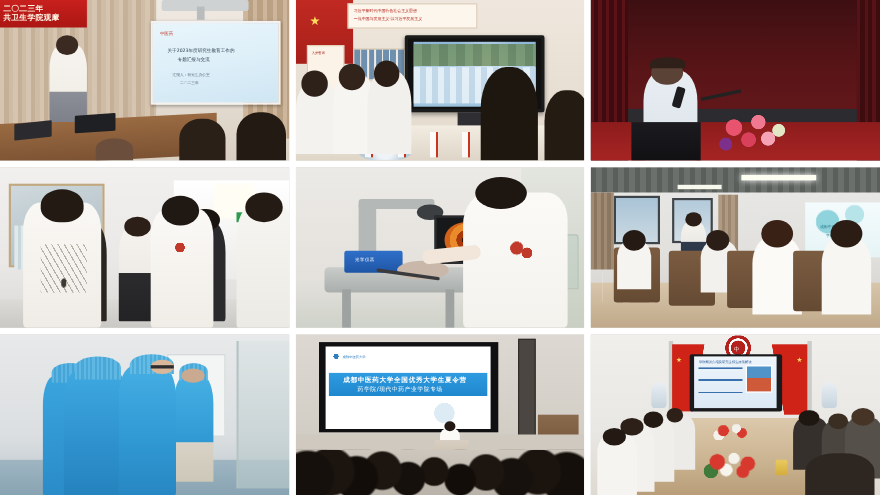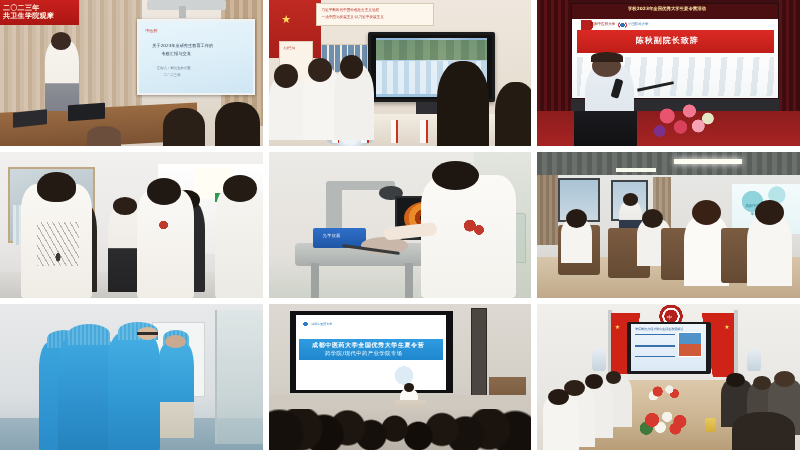--- a/index.html
+++ b/index.html
@@ -434,35 +434,20 @@
       <div class="layer t2-f1"></div>
       <div class="layer t2-f2"></div>
     </div>
   </div>
 
   <div class="tile">
     <div class="photo">
       <div class="wall t3-bg"></div>
       <div class="layer t3-curtainL"></div>
       <div class="layer t3-curtainR"></div>
-      <div class="layer t3-led">
-        <div class="t3-ledtop layer">
-          <span class="txt tt">学校2023年全国优秀大学生夏令营活动</span>
-        </div>
-        <div class="t3-logo1 layer">
-          <span class="txt lt">成都中医药大学</span>
-        </div>
-        <div class="t3-logo2 layer">
-          <span class="txt lt">中国药科大学</span>
-        </div>
-        <div class="t3-redbar layer">
-          <span class="txt rt">陈秋副院长致辞</span>
-        </div>
-        <div class="t3-sketch layer"></div>
-      </div>
       <div class="layer t3-stage"></div>
       <div class="layer t3-floor"></div>
       <div class="layer t3-person"></div>
       <div class="layer t3-head"></div>
       <div class="layer t3-mic"></div>
       <div class="layer t3-podium"></div>
       <div class="layer t3-micstand"></div>
       <div class="layer t3-flowers"></div>
     </div>
   </div>

